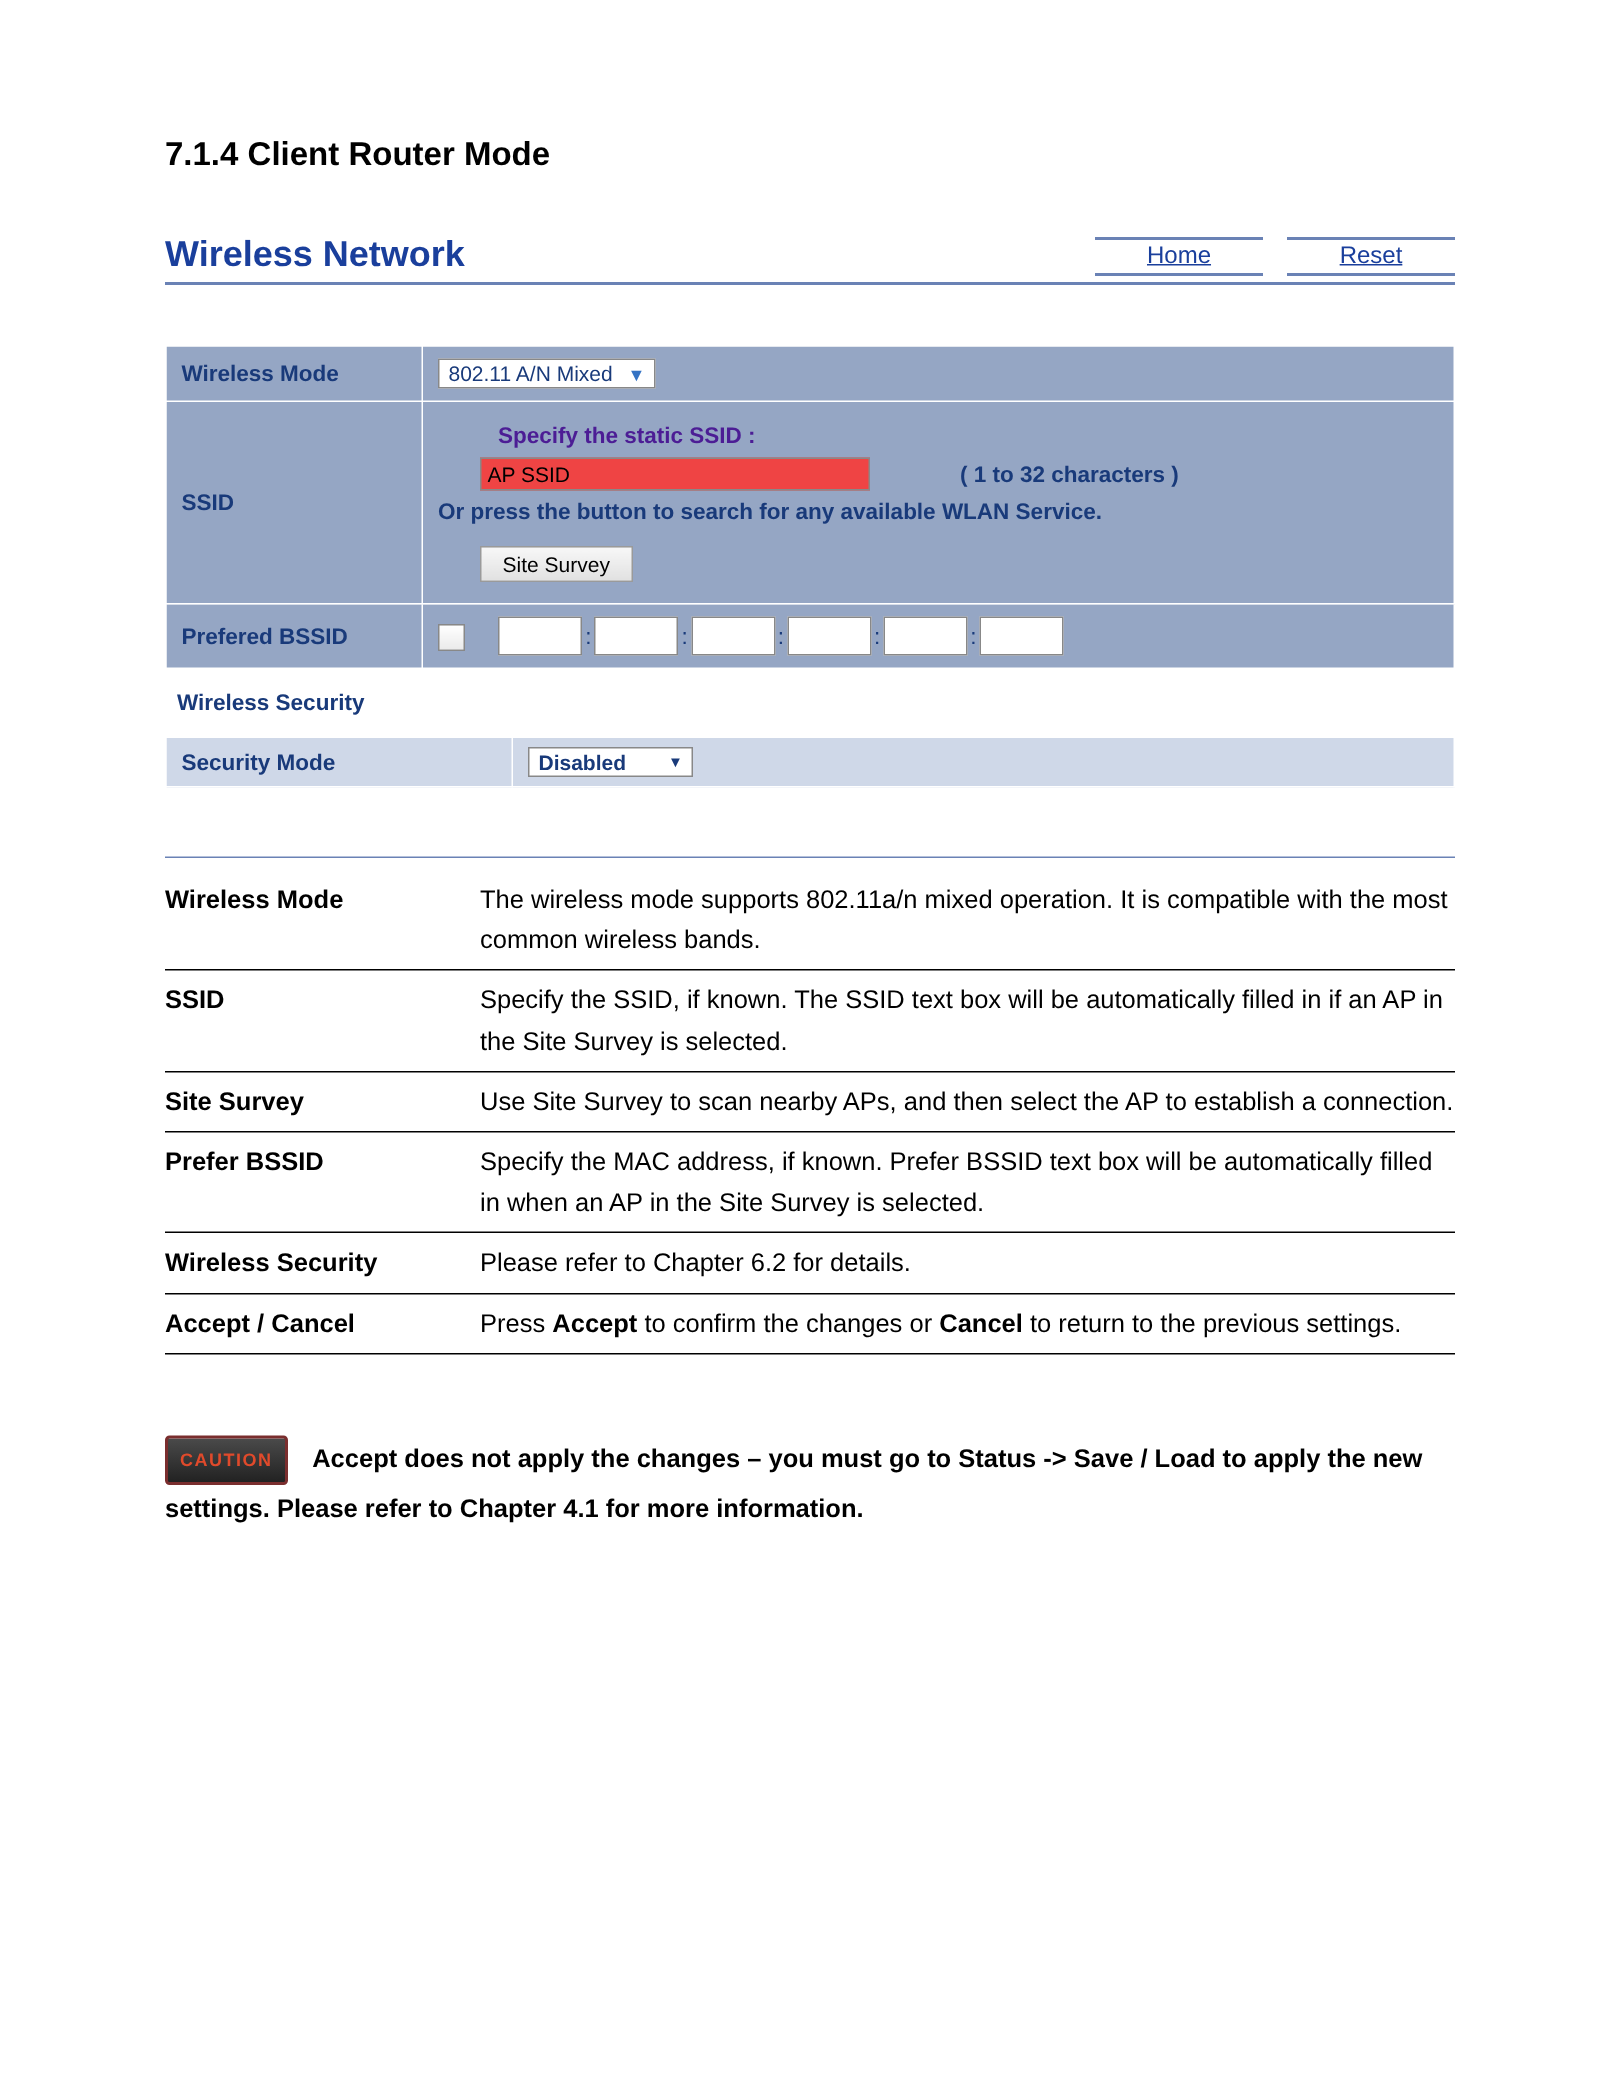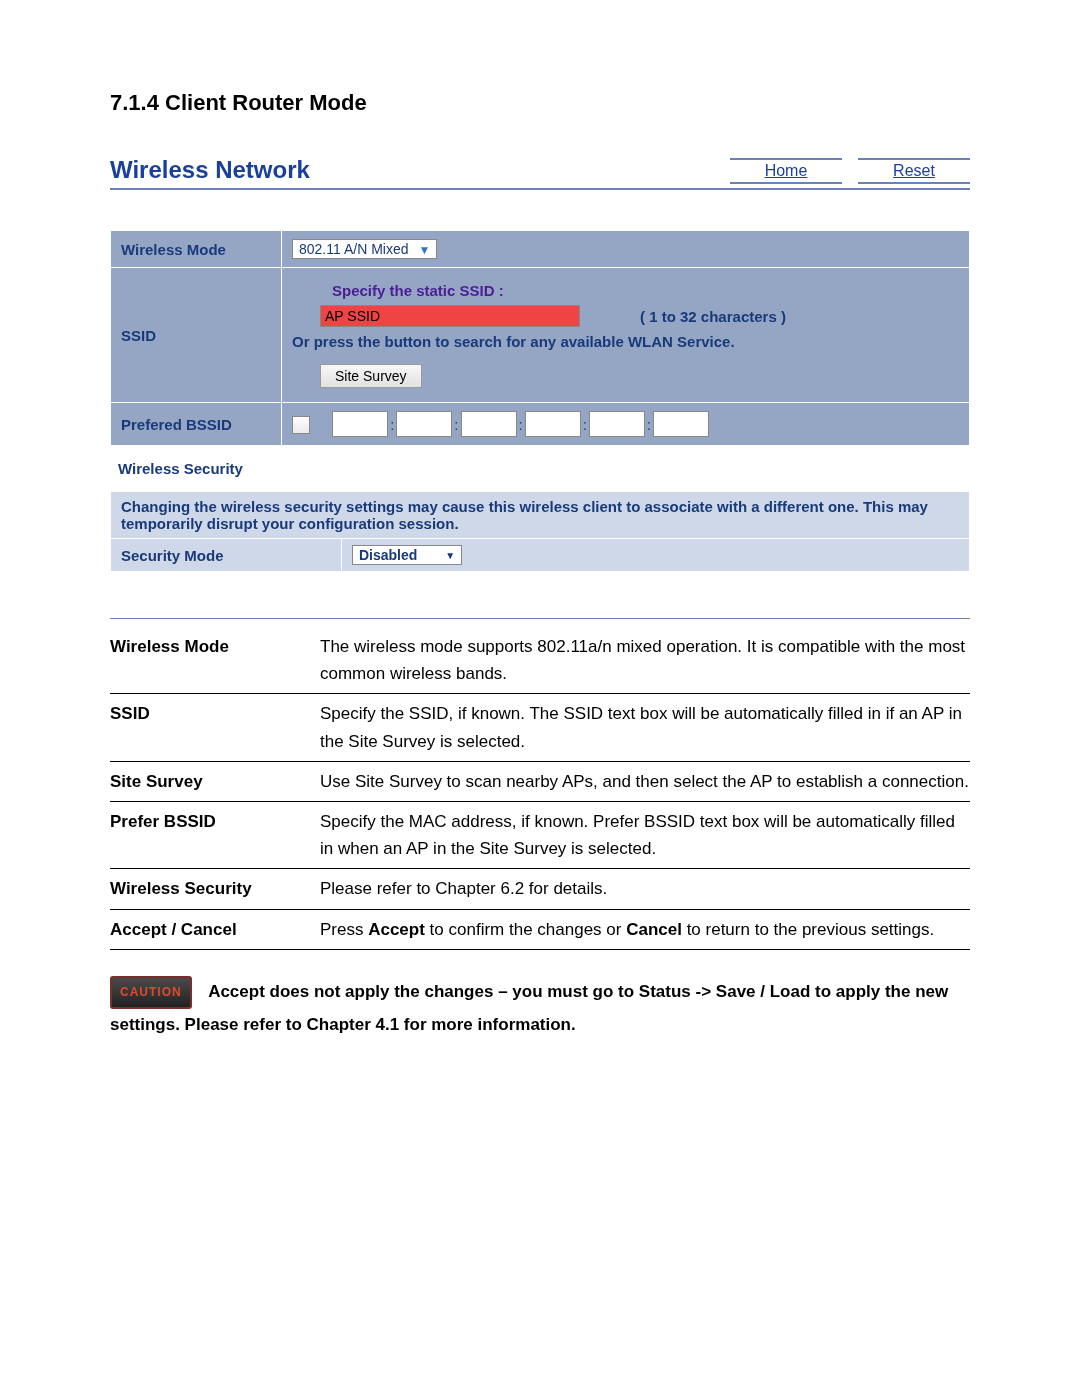--- a/index.html
+++ b/index.html
@@ -206,21 +206,21 @@
     border-bottom: 1px solid #000;
     padding: 6px 0 6px 0;
     vertical-align: top;
     line-height: 1.6;
   }
   table.desc-table td.t {
     width: 210px;
     font-weight: 700;
   }
   .caution-row {
-    margin-top: 26px;
+    margin-top: 54px;
     line-height: 1.9;
   }
   .caution-badge {
     display: inline-block;
     background: linear-gradient(#4a4a4a,#222);
     border: 2px solid #7a2e2e;
     border-radius: 3px;
     padding: 3px 8px;
     color: #e04a2b;
     font-weight: 700;
@@ -299,23 +299,20 @@
         </span>
       </td>
     </tr>
   </tbody>
     </table>
 
   <div class="subheading">Wireless Security</div>
 
   <table class="sec-table">
     <tbody>
-        <tr>
-      <td colspan="2" style="font-weight:700;">Changing the wireless security settings may cause this wireless client to associate with a different one. This may temporarily disrupt your configuration session.</td>
-    </tr>
     <tr class="row2">
       <td class="label">Security Mode</td>
       <td>
         <span class="security-select">
           <span>Disabled</span>
           <span class="tri2">▼</span>
         </span>
       </td>
     </tr>
   </tbody>

